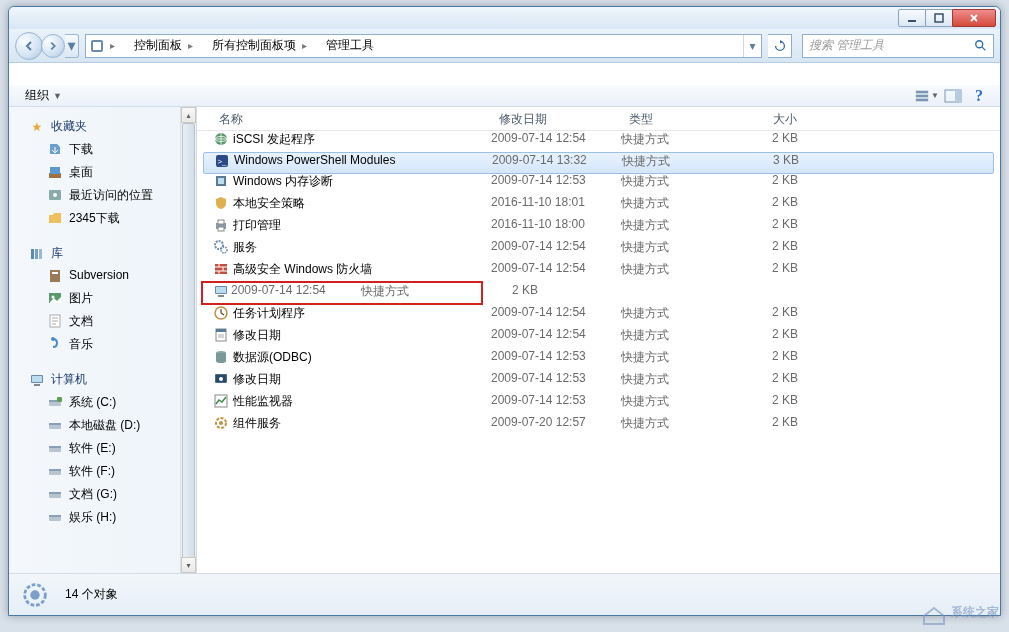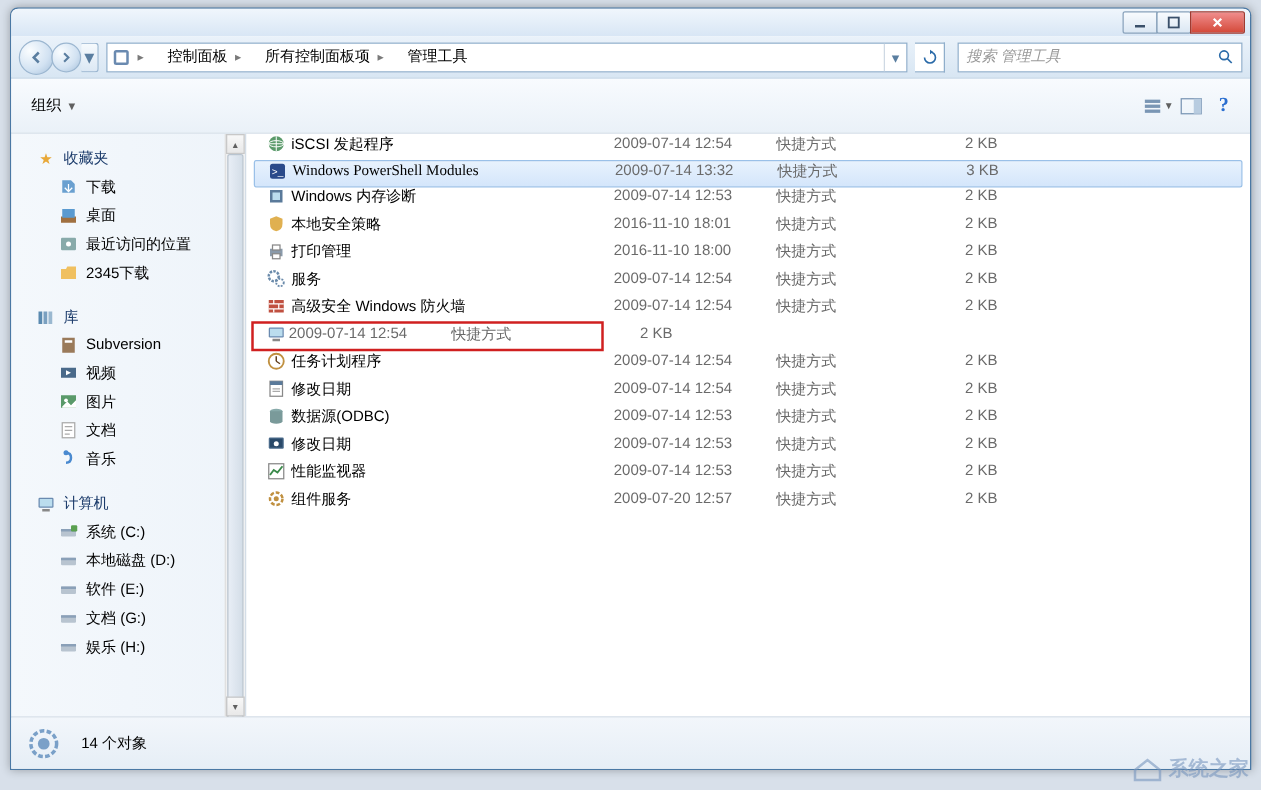--- a/index.html
+++ b/index.html
@@ -18,25 +18,25 @@
 .navbtn { width: 28px; height: 28px; border-radius: 50%; background: radial-gradient(circle at 30% 30%,#fafdff,#d2e2f2 60%,#a6c0da); border: 1px solid #9bb6d0; display: flex; align-items: center; justify-content: center; color: #5a7ea0; }
 .navbtn.fwd { width: 24px; height: 24px; margin-left: -2px; }
 .navdd { width: 14px; height: 24px; border: 1px solid #9bb6d0; border-left: none; border-radius: 0 3px 3px 0; background: linear-gradient(#f6fafd,#dce8f4); display:flex;align-items:center;justify-content:center;color:#5a7ea0; }
 .pathbox { flex: 1; height: 24px; background: #fff; border: 1px solid #8faecb; display: flex; align-items: center; font-size: 12px; }
 .pathicon { width: 22px; display: flex; align-items: center; justify-content: center; color: #4a6a8a; }
 .crumb { padding: 0 4px; display:flex;align-items:center;gap:4px; cursor:default;margin-left:13px; }
 .crumbsep { color:#7a7a7a; font-size:10px; padding:0 2px; }
 .pathend { flex:1; }
 .pathdd { width:18px; border-left:1px solid #cfd9e4; height:100%; display:flex;align-items:center;justify-content:center;color:#5a7ea0; }
 .refresh { width:24px; height:24px; border:1px solid #8faecb; border-left:none; background:#fff; display:flex;align-items:center;justify-content:center;color:#2a6aa8; }
-.searchbox { width: 228px; height: 24px; background:#fff; border:1px solid #8faecb; display:flex;align-items:center; margin-left:4px; }
+.searchbox { width: 192px; height: 24px; background:#fff; border:1px solid #8faecb; display:flex;align-items:center; margin-left:4px; }
 .searchbox span { flex:1; padding:0 6px; color:#9a9a9a; font-style:italic; font-size:12px; }
 .searchicon { width:24px; display:flex;align-items:center;justify-content:center;color:#2a6aa8; }
 
-.toolbar { height: 44px; background: linear-gradient(#f8fbfe,#eaf1f8); border-bottom:1px solid #d2dde8; display:flex; align-items:center; padding:0 8px; font-size:12px; }
+.toolbar { height: 22px; background: linear-gradient(#f8fbfe,#eaf1f8); border-bottom:1px solid #d2dde8; display:flex; align-items:center; padding:0 8px; font-size:12px;margin-top:22px; }
 .tbitem { padding:3px 8px; display:flex;align-items:center;gap:4px; cursor:default; }
 .tbspacer { flex:1; }
 .tbicon { width:26px; height:22px; border:1px solid transparent; display:flex;align-items:center;justify-content:center;color:#4a6a8a; }
 .tbhelp { color:#2a6ed0; font-weight:bold; font-family:Georgia,serif; font-size:16px; }
 
 .body { flex:1; display:flex; overflow:hidden; }
 .sidebar { width: 188px; background: linear-gradient(to right,#f4f8fc,#eef4fa); border-right:1px solid #d4dde7; overflow-y:auto; position:relative; font-size:12px; padding-top:6px; }
 .sbsection { padding: 2px 0 10px; }
 .sbhead { display:flex;align-items:center;gap:6px;padding:3px 10px 3px 20px; color:#1a3a6a; cursor:default; }
 .sbhead .exp { position:absolute; left:6px; color:#888; font-size:9px; }
@@ -48,29 +48,29 @@
 .content { flex:1; display:flex; flex-direction:column; background:#fff; }
 .colheaders { height:24px; border-bottom:1px solid #e4e8ec; display:flex; font-size:12px; color:#4a5a6a; padding-left:14px; }
 .ch { padding:4px 8px; border-right:1px solid transparent; cursor:default; }
 .ch.name { width:280px; } .ch.date { width:130px; } .ch.type { width:115px; } .ch.size { width:70px; text-align:right; }
 
 .filelist { flex:1; overflow:auto; font-size:12px; }
 .row { display:flex; align-items:flex-start; height:22px; padding-left:14px; cursor:default; position:relative; }
 .row.selected { background:linear-gradient(#e8f2fd,#d4e6fb); border:1px solid #9ac0e8; border-radius:2px; margin:-1px 6px -1px 6px; padding-left:8px; }
 .row .ficon { width:20px; display:flex;align-items:center;justify-content:center; }
 .row .fname { width:260px; padding-left:2px; }
-.row.selected .fname { width:260px;font-family:Liberation Serif, serif; }
+.row.selected .fname { width:260px; }
 .row .fdate { width:130px; color:#6a6a6a; }
 .row .ftype { width:115px; color:#6a6a6a; }
 .row .fsize { width:70px; text-align:right; color:#6a6a6a; padding-right:8px; }
 .highlight-box { position:absolute; border:2px solid #d02020; pointer-events:none; }
 
 .statusbar { height:42px; background:linear-gradient(#f2f6fb,#e6eef6); border-top:1px solid #d4dde7; display:flex;align-items:center; padding:0 10px; gap:14px; font-size:12px; }
 .statusicon { width:32px; height:32px; display:flex;align-items:center;justify-content:center; }
-.watermark { position:absolute; right:10px; bottom:6px; color:rgba(120,150,190,.6); font-size:16px; font-weight:bold; pointer-events:none; display:flex;align-items:flex-end;gap:4px; }
+.watermark { position:absolute; right:10px; bottom:6px; color:rgba(120,150,190,.6); font-size:12px; font-weight:bold; pointer-events:none; display:flex;align-items:flex-start;gap:4px; }
 
 .scrollbar-v { position:absolute; right:0; top:0; bottom:0; width:16px; background:#f0f0f0; border-left:1px solid #e0e0e0; }
 .sbbtn { height:16px; background:linear-gradient(#f8f8f8,#e8e8e8); border:1px solid #c8c8c8; display:flex;align-items:center;justify-content:center;font-size:8px;color:#606060; }
 .sbthumb { position:absolute; top:16px; bottom:16px; left:1px; right:1px; background:linear-gradient(to right,#e8eef6,#d4dee8); border:1px solid #b8c4d0; border-radius:2px; }
 
 svg { display:block; }
 </style>
 </head>
 <body>
 
@@ -233,29 +233,20 @@
                 <svg width="16" height="16" viewBox="0 0 16 16">
                   <rect x="3" y="2" width="10" height="12" fill="#9a7a5a"></rect>
                   <rect x="5" y="4" width="6" height="2" fill="#fff"></rect>
                 </svg>
               </span>
               <span>Subversion</span>
             </div>
             <div class="sbitem">
               <span class="sbicon">
                 <svg width="16" height="16" viewBox="0 0 16 16">
-                  <rect x="2" y="4" width="12" height="8" fill="#4a6a8a"></rect>
-                  <polygon points="6,6 6,10 10,8" fill="#fff"></polygon>
-                </svg>
-              </span>
-              <span>视频</span>
-            </div>
-            <div class="sbitem">
-              <span class="sbicon">
-                <svg width="16" height="16" viewBox="0 0 16 16">
                   <rect x="2" y="3" width="12" height="10" fill="#5a9a6a"></rect>
                   <circle cx="6" cy="7" r="1.5" fill="#fff"></circle>
                   <path d="M3 12 L7 8 L10 11 L14 7 V13 H3 Z" fill="#fff"></path>
                 </svg>
               </span>
               <span>图片</span>
             </div>
             <div class="sbitem">
               <span class="sbicon">
                 <svg width="16" height="16" viewBox="0 0 16 16">
@@ -308,20 +299,29 @@
               <span>本地磁盘 (D:)</span>
             </div>
             <div class="sbitem">
               <span class="sbicon disc">
                 <svg width="16" height="16" viewBox="0 0 16 16">
                   <rect x="2" y="6" width="12" height="6" rx="1" fill="#b8c4d0"></rect>
                   <rect x="2" y="6" width="12" height="2" fill="#8aa0b8"></rect>
                 </svg>
               </span>
               <span>软件 (E:)</span>
+            </div>
+            <div class="sbitem">
+              <span class="sbicon disc">
+                <svg width="16" height="16" viewBox="0 0 16 16">
+                  <rect x="2" y="6" width="12" height="6" rx="1" fill="#b8c4d0"></rect>
+                  <rect x="2" y="6" width="12" height="2" fill="#8aa0b8"></rect>
+                </svg>
+              </span>
+              <span>软件 (F:)</span>
             </div>
             <div class="sbitem">
               <span class="sbicon disc">
                 <svg width="16" height="16" viewBox="0 0 16 16">
                   <rect x="2" y="6" width="12" height="6" rx="1" fill="#b8c4d0"></rect>
                   <rect x="2" y="6" width="12" height="2" fill="#8aa0b8"></rect>
                 </svg>
               </span>
               <span>文档 (G:)</span>
             </div>
@@ -337,20 +337,26 @@
           </div>
       </div>
       <div class="scrollbar-v">
         <div class="sbbtn">▴</div>
         <div class="sbthumb" style="top:16px;height:480px"></div>
         <div class="sbbtn" style="position:absolute;bottom:0;width:100%">▾</div>
       </div>
     </div>
 
     <div class="content">
+      <div class="colheaders">
+        <div class="ch name">名称</div>
+        <div class="ch date">修改日期</div>
+        <div class="ch type">类型</div>
+        <div class="ch size">大小</div>
+      </div>
       <div class="filelist" id="filelist">
           <div class="row">
             <span class="ficon">
               <svg width="16" height="16" viewBox="0 0 16 16">
                 <circle cx="8" cy="8" r="6" fill="#5a9a6a"></circle>
                 <ellipse cx="8" cy="8" rx="6" ry="2.5" fill="none" stroke="#fff" stroke-width=".8"></ellipse>
                 <path d="M8 2 V14 M2 8 H14" stroke="#fff" stroke-width=".8"></path>
               </svg>
             </span>
             <span class="fname">iSCSI 发起程序</span>

